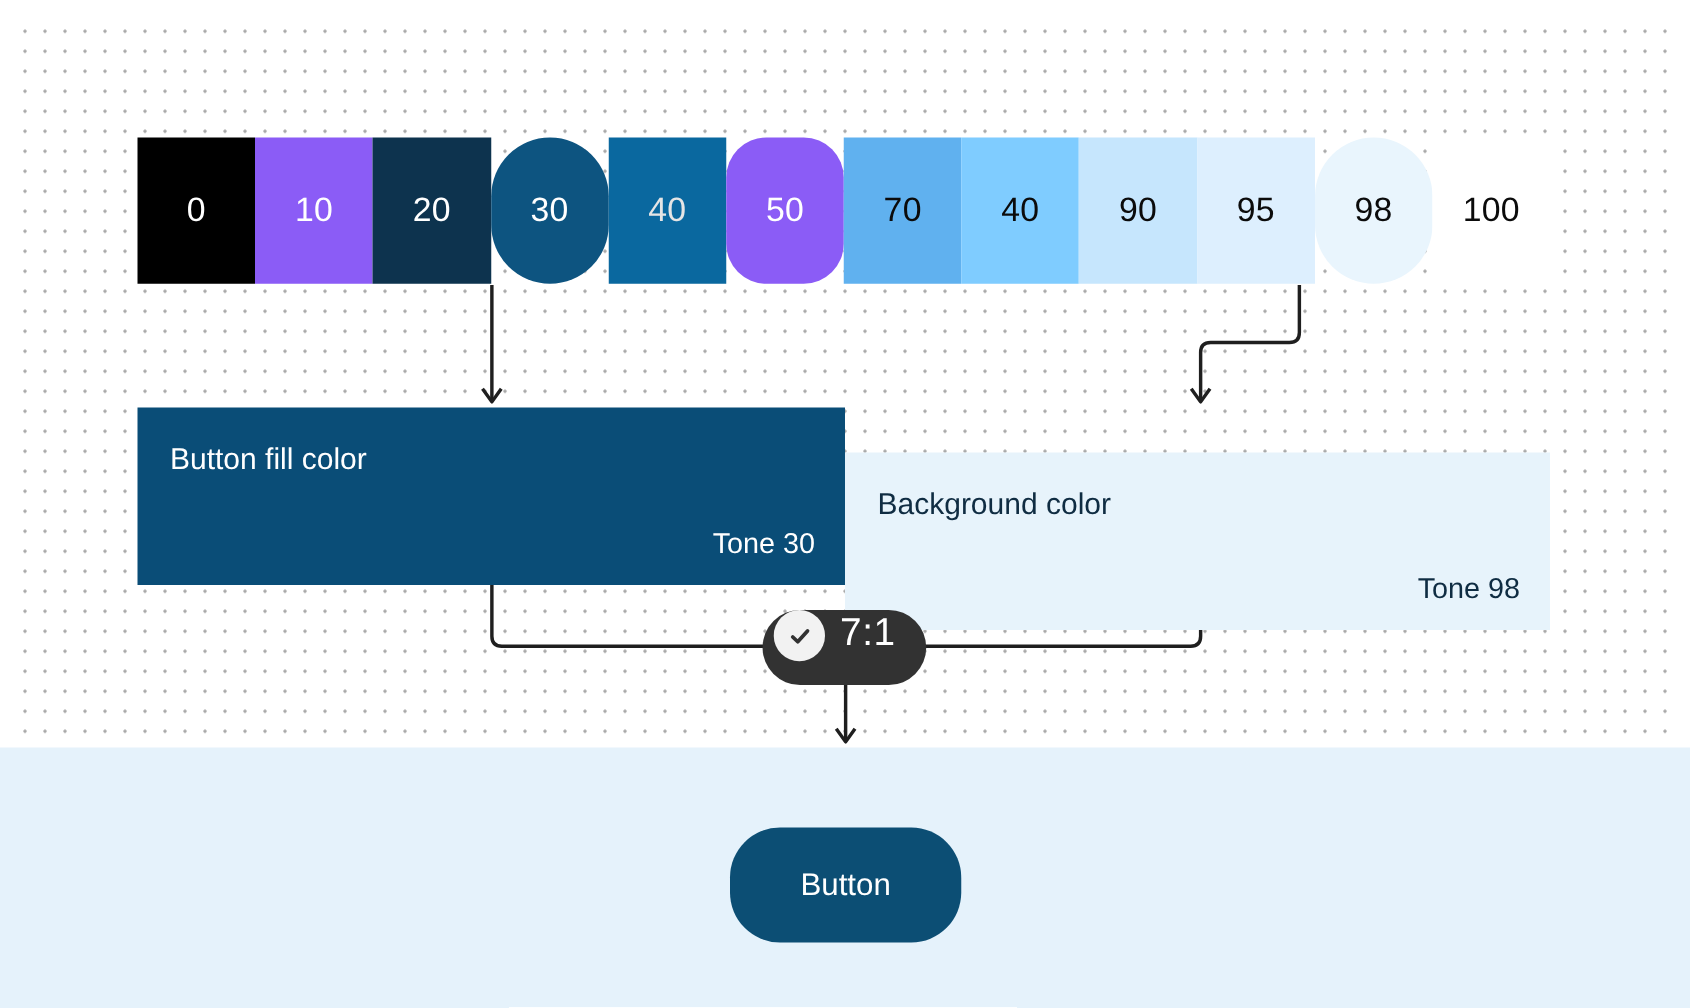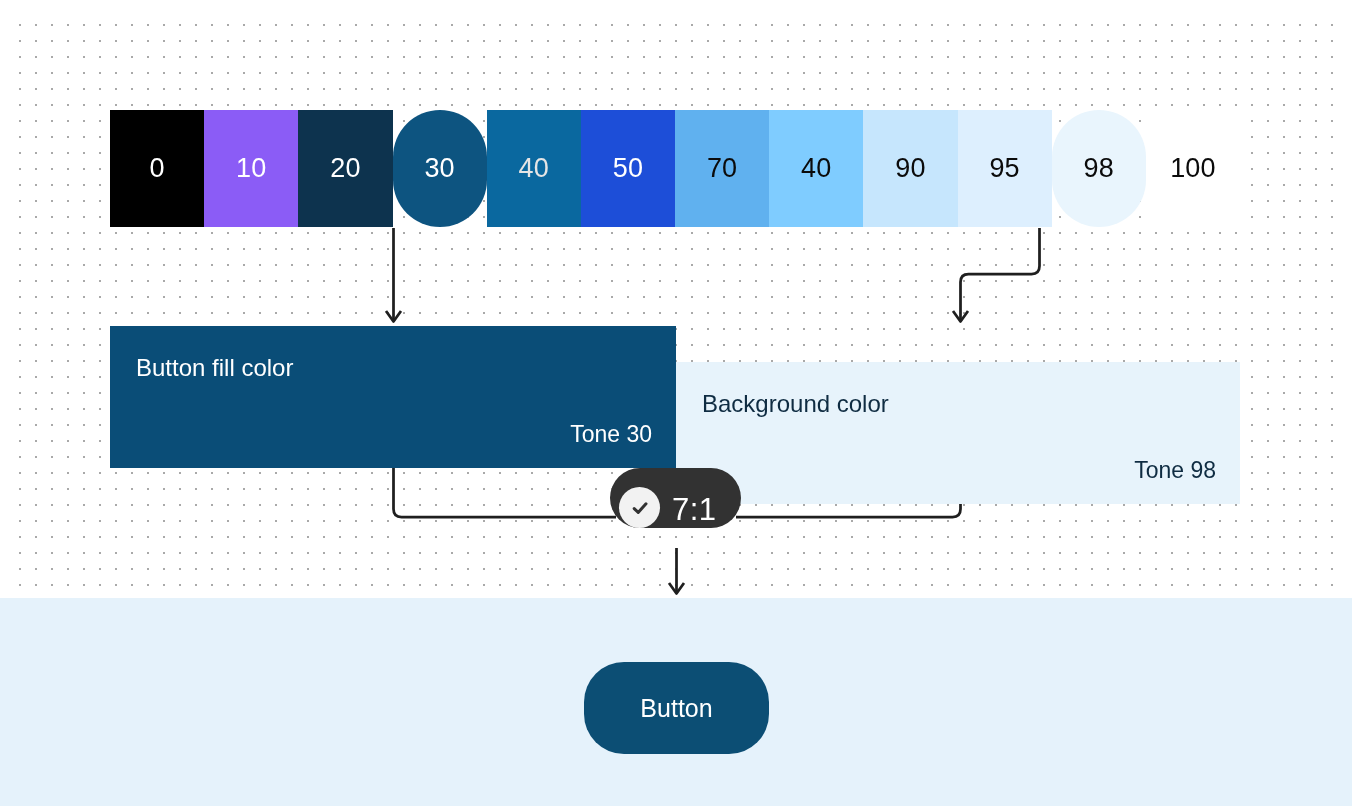--- a/index.html
+++ b/index.html
@@ -29,22 +29,22 @@
     fill:none;stroke:var(--connector);stroke-width:2.75;stroke-linejoin:round;stroke-linecap:butt;
   }
   
   .card{position:absolute;top:326px;height:142px;}
   .card-left{left:110px;width:566px;background:var(--button-fill);color:var(--card-title-light);}
   .card-right{left:676px;width:564px;background:var(--background-card);color:var(--card-title-dark);margin-top:36px;}
   .card-title{position:absolute;left:26px;top:28px;font-size:24px;}
   .card-tone{position:absolute;right:24px;bottom:20px;font-size:23px;}
   
   .badge{
-    position:absolute;left:610px;top:468px;width:131px;height:60px;border-radius:30px;
-    background:var(--badge-bg);display:flex;align-items:flex-end;padding-left:9px;box-sizing:border-box;
+    position:absolute;left:610px;top:488px;width:131px;height:60px;border-radius:30px;
+    background:var(--badge-bg);display:flex;align-items:flex-start;padding-left:9px;box-sizing:border-box;
   }
   .badge-icon{
     width:41px;height:41px;border-radius:50%;background:var(--badge-icon-bg);
     display:flex;align-items:center;justify-content:center;flex:0 0 auto;
   }
   .badge-icon svg{width:24px;height:24px;display:block;}
   .badge-icon svg path{fill:none;stroke:var(--badge-bg);stroke-width:3;stroke-linecap:round;stroke-linejoin:round;}
   .badge-text{color:#ffffff;font-size:31px;font-weight:500;margin-left:12px;letter-spacing:.5px;}
   
   .band{position:absolute;left:0;top:598px;width:1352px;height:208px;background:var(--band);}
@@ -70,21 +70,21 @@
       </div>
       <div class="cell" style="background: rgb(13, 51, 78);">
         <span style="color: rgb(255, 255, 255);">20</span>
       </div>
       <div class="cell pill" style="background: rgb(13, 84, 128);">
         <span style="color: rgb(255, 255, 255);">30</span>
       </div>
       <div class="cell" style="background: rgb(10, 104, 159);">
         <span style="color: #e5e5e5;">40</span>
       </div>
-      <div class="cell" style="background: #1d4ed8;">
+      <div class="cell" style="background: #8b5cf6; border-radius: 32px;">
         <span style="color: rgb(255, 255, 255);">50</span>
       </div>
       <div class="cell" style="background: rgb(96, 177, 239);">
         <span style="color: rgb(11, 11, 11);">70</span>
       </div>
       <div class="cell" style="background: rgb(127, 204, 255);">
         <span style="color: rgb(11, 11, 11);">40</span>
       </div>
       <div class="cell" style="background: rgb(198, 230, 253);">
         <span style="color: rgb(11, 11, 11);">90</span>

